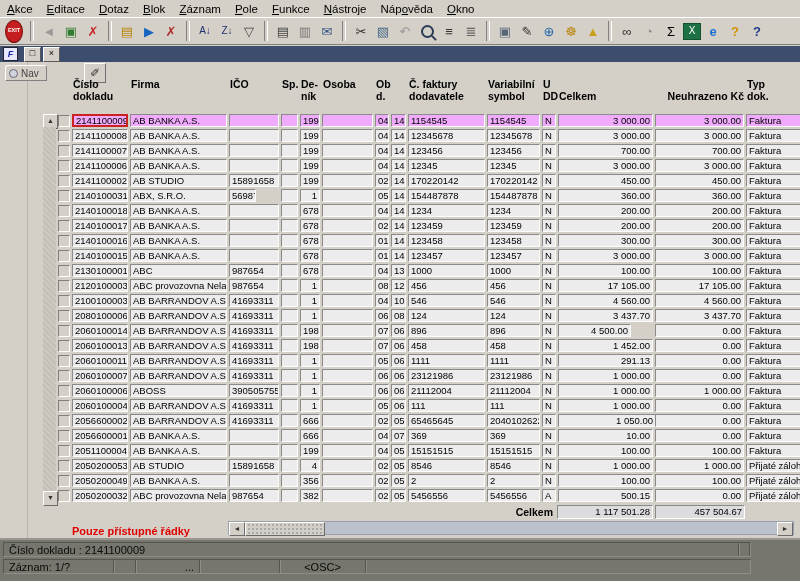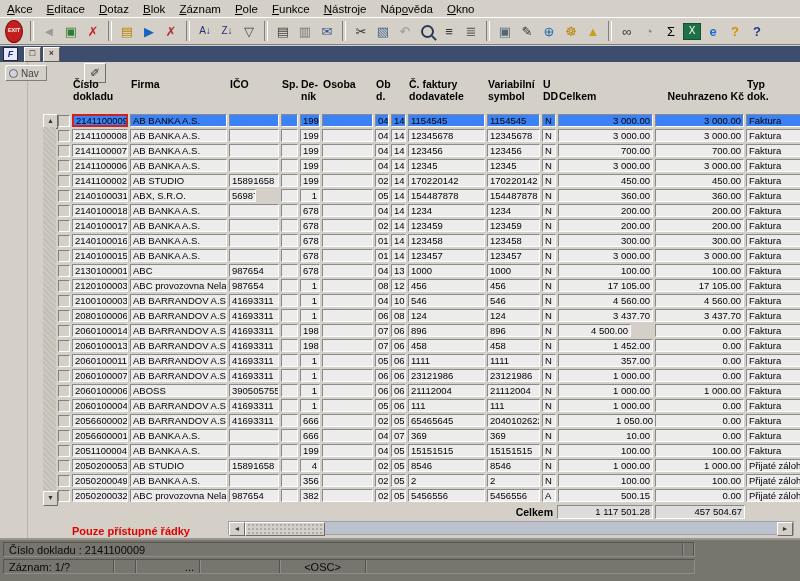--- a/index.html
+++ b/index.html
@@ -42,21 +42,21 @@
   .navstrip{position:absolute;left:27px;top:0;width:1px;height:476px;background:#b8b4ac;}
   .wrench{position:absolute;left:84px;top:1px;width:20px;height:18px;background:#d4d0c8;
           border:1px solid;border-color:#fff #707070 #707070 #fff;font-size:12px;color:#333;
           display:flex;align-items:center;justify-content:center;cursor:default;}
   .hdr{position:absolute;font-size:10.5px;font-weight:bold;color:#000;line-height:12px;white-space:pre;}
   
   .cell{position:absolute;height:13px;background:#ececec;border:1px solid;
         border-color:#8a8a8a #fdfdfd #fdfdfd #8a8a8a;font-size:9.5px;color:#000;
         line-height:12px;padding:0 2px;box-sizing:border-box;overflow:hidden;white-space:nowrap;cursor:default;}
   .cell.num{text-align:right;}
-  .cell.sel{background:#3b82f6;}
+  .cell.sel{background:#f0abfc;}
   .cell.foc{border:2px solid #cc2222;line-height:9px;}
   .chk{position:absolute;width:10px;height:10px;background:#d4d0c8;border:1px solid;
        border-color:#808080 #fff #fff #808080;}
   
   .vsb{position:absolute;left:43px;top:52px;width:13px;height:390px;background:#cac6be;}
   .vsb .btn{position:absolute;left:0;width:13px;height:13px;background:#d4d0c8;border:1px solid;
             border-color:#fff #6a6a6a #6a6a6a #fff;font-size:7px;color:#333;text-align:center;line-height:11px;}
   .vsb .track{position:absolute;left:0;top:13px;width:13px;height:364px;
       background:repeating-linear-gradient(45deg,#cdc9c1 0 2px,#c3bfb7 2px 4px);}
   
@@ -69,21 +69,21 @@
   .hsb{position:absolute;left:228px;top:459px;width:566px;height:14px;background:#bcc2cd;
        border:1px solid #9aa0aa;box-sizing:border-box;}
   .hsb .ar{position:absolute;top:0;width:14px;height:12px;background:#d4d0c8;border:1px solid;
            border-color:#fff #6a6a6a #6a6a6a #fff;font-size:7px;text-align:center;line-height:11px;color:#333;}
   .hsb .thumb{position:absolute;left:16px;top:0;width:78px;height:12px;background:#d4d0c8;border:1px solid;
            border-color:#fff #6a6a6a #6a6a6a #fff;
            background-image:radial-gradient(#aaa 1px,transparent 1px);background-size:4px 4px;background-position:center;}
   
   .console{position:absolute;left:0;top:538px;width:800px;height:43px;background:#76766e;
            border-top:2px solid #9a968e;}
-  .cline{position:absolute;left:3px;width:692px;height:15px;border:1px solid;
+  .cline{position:absolute;left:3px;width:748px;height:15px;border:1px solid;
          border-color:#55554f #8e8e86 #8e8e86 #55554f;font-size:11px;color:#0a0a0a;
          display:flex;align-items:center;box-sizing:border-box;justify-content:center;}
   .cseg{height:100%;display:flex;align-items:center;padding:0 5px;box-sizing:border-box;
         border-right:1px solid #55554f;box-shadow:1px 0 0 #8e8e86;white-space:nowrap;}
 </style>
 </head>
 <body>
 
 <div class="app">
 
@@ -427,21 +427,21 @@
         <div class="cell" style="left: 130px; top: 292px; width: 97px;">AB BARRANDOV A.S.</div>
         <div class="cell" style="left: 229px; top: 292px; width: 50px;">41693311</div>
         <div class="cell" style="left: 281px; top: 292px; width: 17px;"></div>
         <div class="cell num" style="left: 300px; top: 292px; width: 20px;">1</div>
         <div class="cell" style="left: 322px; top: 292px; width: 51px;"></div>
         <div class="cell" style="left: 375px; top: 292px; width: 14px;">05</div>
         <div class="cell" style="left: 391px; top: 292px; width: 15px;">06</div>
         <div class="cell" style="left: 408px; top: 292px; width: 77px;">1111</div>
         <div class="cell" style="left: 487px; top: 292px; width: 53px;">1111</div>
         <div class="cell" style="left: 542px; top: 292px; width: 14px;">N</div>
-        <div class="cell num" style="left: 558px; top: 292px; width: 95px;">357.00</div>
+        <div class="cell num" style="left: 558px; top: 292px; width: 95px;">291.13</div>
         <div class="cell num" style="left: 655px; top: 292px; width: 89px;">0.00</div>
         <div class="cell" style="left: 746px; top: 292px; width: 60px;">Faktura</div>
         <span class="chk" style="left: 58px; top: 308px;"></span>
         <div class="cell" style="left: 72px; top: 307px; width: 56px;">2060100007</div>
         <div class="cell" style="left: 130px; top: 307px; width: 97px;">AB BARRANDOV A.S.</div>
         <div class="cell" style="left: 229px; top: 307px; width: 50px;">41693311</div>
         <div class="cell" style="left: 281px; top: 307px; width: 17px;"></div>
         <div class="cell num" style="left: 300px; top: 307px; width: 20px;">1</div>
         <div class="cell" style="left: 322px; top: 307px; width: 51px;"></div>
         <div class="cell" style="left: 375px; top: 307px; width: 14px;">06</div>

